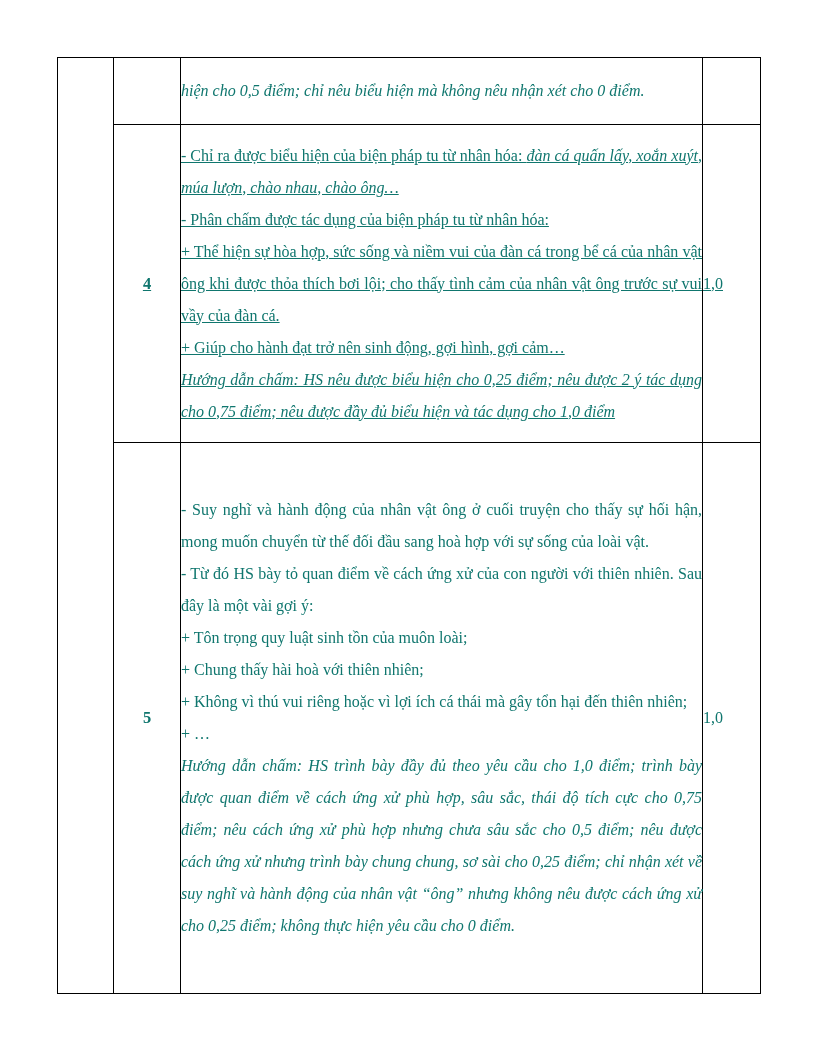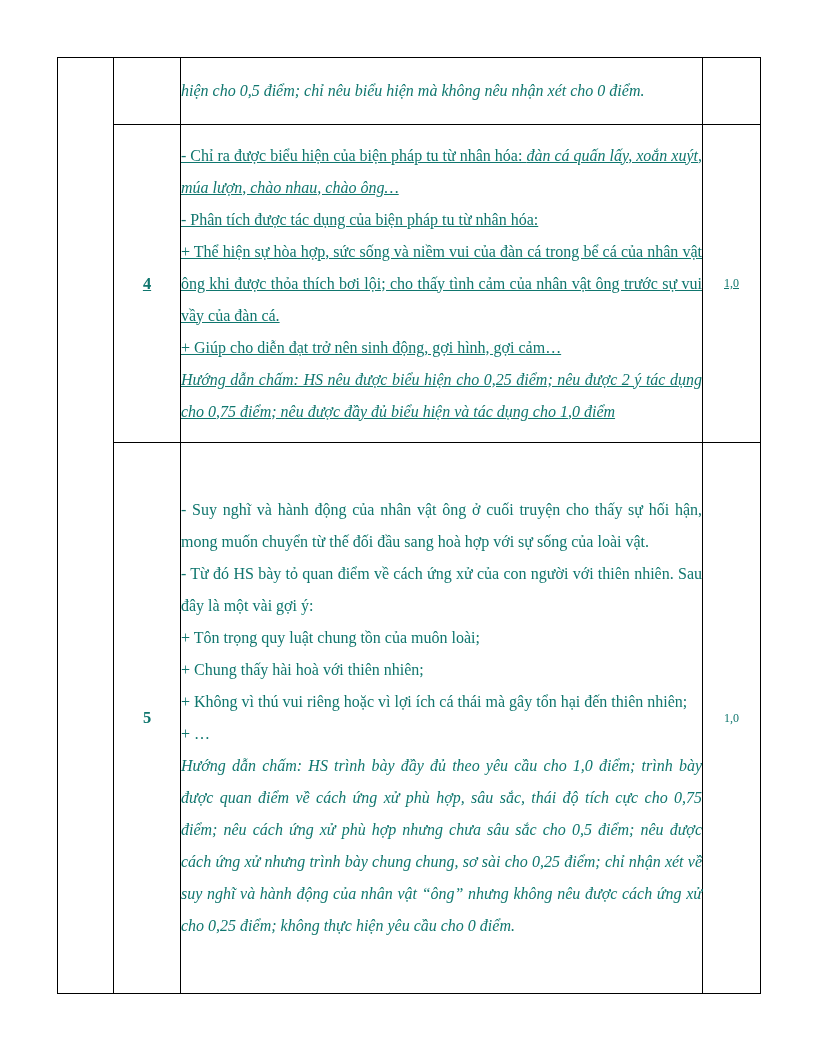--- a/index.html
+++ b/index.html
@@ -30,22 +30,21 @@
   td.col-question {
     text-align: center;
     font-weight: bold;
     font-size: 16.5px;
   }
   td.col-content {
     vertical-align: top;
     padding: 1px 7px 0 10px;
   }
   td.col-score {
-    text-align: center;
-    font-size: 12px;
+    font-size: 16px;
   }
   .para {
     margin: 0;
     font-size: 16px;
     line-height: 32px;
     text-align: justify;
   }
   .it { font-style: italic; }
   tr.row-0 td { height: 66px; }
   tr.row-1 td { height: 317px; text-decoration: underline; }
@@ -68,33 +67,33 @@
           <td class="col-question"></td>
           <td class="col-content">
             <p class="para"><span class="it">hiện cho 0,5 điểm; chỉ nêu biểu hiện mà không nêu nhận xét cho 0 điểm.</span></p>
           </td>
           <td class="col-score"></td>
         </tr>
         <tr class="row-1">
           <td class="col-question">4</td>
           <td class="col-content">
             <p class="para"><span>- Chỉ ra được biểu hiện của biện pháp tu từ nhân hóa: </span><span class="it">đàn cá quấn lấy, xoắn xuýt, múa lượn, chào nhau, chào ông…</span></p>
-            <p class="para"><span>- Phân tích được tác dụng của biện pháp tu từ nhân hóa:</span></p>
+            <p class="para"><span>- Phân chấm được tác dụng của biện pháp tu từ nhân hóa:</span></p>
             <p class="para"><span>+ Thể hiện sự hòa hợp, sức sống và niềm vui của đàn cá trong bể cá của nhân vật ông khi được thỏa thích bơi lội; cho thấy tình cảm của nhân vật ông trước sự vui vầy của đàn cá.</span></p>
-            <p class="para"><span>+ Giúp cho diễn đạt trở nên sinh động, gợi hình, gợi cảm…</span></p>
+            <p class="para"><span>+ Giúp cho hành đạt trở nên sinh động, gợi hình, gợi cảm…</span></p>
             <p class="para"><span class="it">Hướng dẫn chấm: HS nêu được biểu hiện cho 0,25 điểm; nêu được 2 ý tác dụng cho 0,75 điểm; nêu được đầy đủ biểu hiện và tác dụng cho 1,0 điểm</span></p>
           </td>
           <td class="col-score">1,0</td>
         </tr>
         <tr class="row-2">
           <td class="col-question">5</td>
           <td class="col-content">
             <p class="para"><span>- Suy nghĩ và hành động của nhân vật ông ở cuối truyện cho thấy sự hối hận, mong muốn chuyển từ thế đối đầu sang hoà hợp với sự sống của loài vật.</span></p>
             <p class="para"><span>- Từ đó HS bày tỏ quan điểm về cách ứng xử của con người với thiên nhiên. Sau đây là một vài gợi ý:</span></p>
-            <p class="para"><span>+ Tôn trọng quy luật chung tồn của muôn loài;</span></p>
+            <p class="para"><span>+ Tôn trọng quy luật sinh tồn của muôn loài;</span></p>
             <p class="para"><span>+ Chung thấy hài hoà với thiên nhiên;</span></p>
             <p class="para"><span>+ Không vì thú vui riêng hoặc vì lợi ích cá thái mà gây tổn hại đến thiên nhiên;</span></p>
             <p class="para"><span>+ …</span></p>
             <p class="para"><span class="it">Hướng dẫn chấm: HS trình bày đầy đủ theo yêu cầu cho 1,0 điểm; trình bày được quan điểm về cách ứng xử phù hợp, sâu sắc, thái độ tích cực cho 0,75 điểm; nêu cách ứng xử phù hợp nhưng chưa sâu sắc cho 0,5 điểm; nêu được cách ứng xử nhưng trình bày chung chung, sơ sài cho 0,25 điểm; chỉ nhận xét về suy nghĩ và hành động của nhân vật “ông” nhưng không nêu được cách ứng xử cho 0,25 điểm; không thực hiện yêu cầu cho 0 điểm.</span></p>
           </td>
           <td class="col-score">1,0</td>
         </tr>
       </tbody>
   </table>
 </div>

